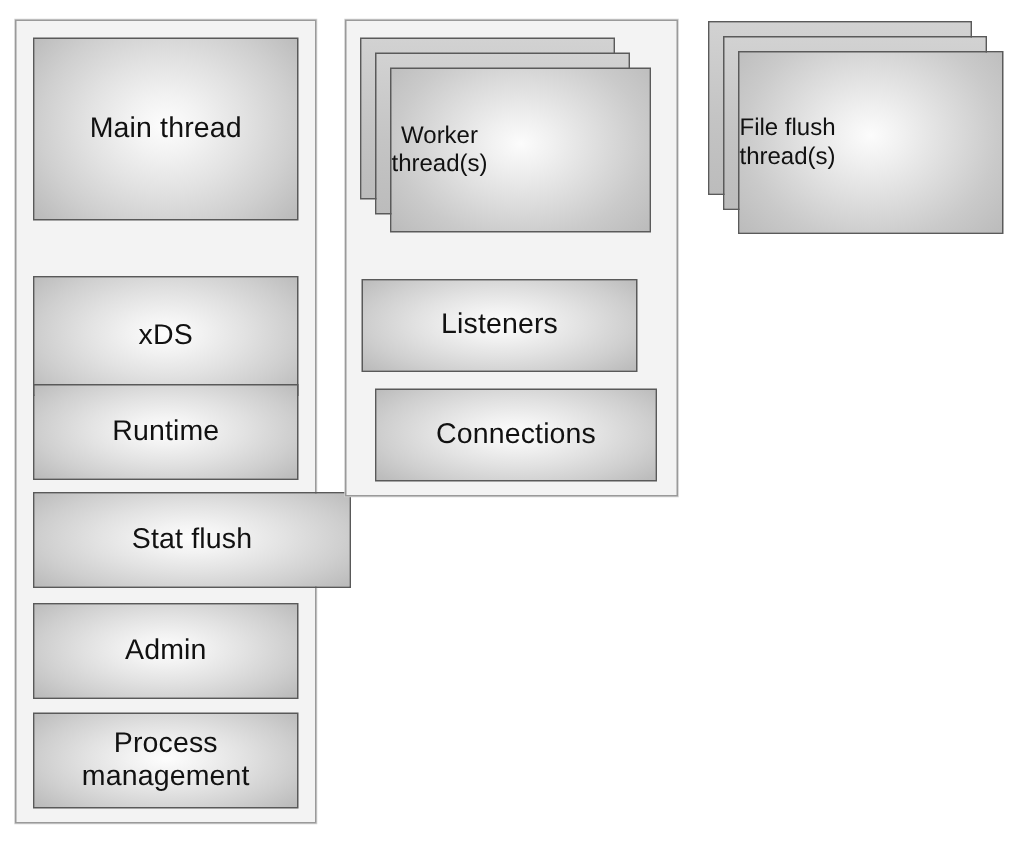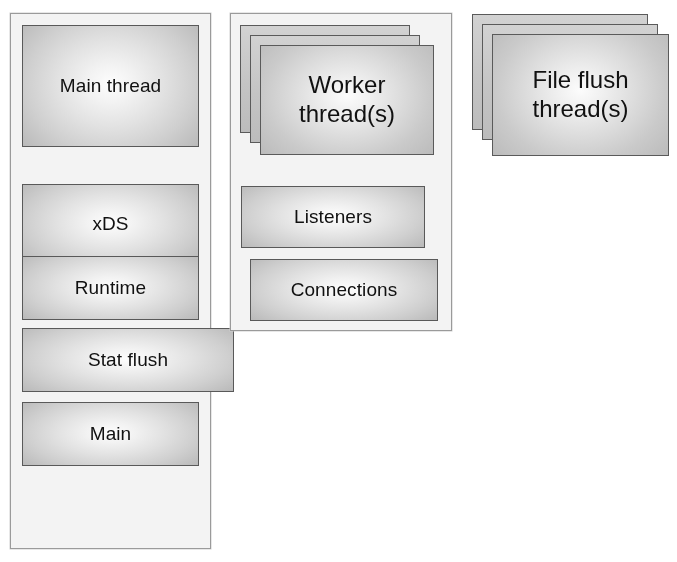--- a/index.html
+++ b/index.html
@@ -64,24 +64,23 @@
     background:
       radial-gradient(ellipse 78% 95% at 50% 46%,
         #fcfcfc 0%,
         #f0f0f0 16%,
         #dedede 38%,
         #cacaca 62%,
         #bcbcbc 84%,
         #b4b4b4 100%);
     display: flex;
     align-items: center;
-    justify-content: center;
     text-align: center;
     color: #111111;
-    font-size: 24px;
+    font-size: 16px;
     line-height: 1.2;
     white-space: pre-line;
   }
   .card.behind {
     background:
       linear-gradient(180deg, #d2d2d2 0%, #c4c4c4 55%, #bcbcbc 100%);
     color: transparent;
   }
 
   .box-label, .card-label {
@@ -105,23 +104,27 @@
 
     <div class="box" style="left:11px; top:242px; width:177px; height:64px;">
       <span class="box-label">Runtime</span>
     </div>
 
     <div class="box" style="left:11px; top:314px; width:212px; height:64px;">
       <span class="box-label">Stat flush</span>
     </div>
 
     <div class="box" style="left:11px; top:388px; width:177px; height:64px;">
-      <span class="box-label">Main</span>
+      <span class="box-label">Admin</span>
     </div>
 
+    <div class="box" style="left:11px; top:461px; width:177px; height:64px;">
+      <span class="box-label">Process
+management</span>
+    </div>
   </div>
 
   <div class="panel" style="left:230px; top:13px; width:222px; height:318px;">
 
     <div class="card behind" style="left:9px; top:11px; width:170px; height:108px;"></div>
 
     <div class="card behind" style="left:19px; top:21px; width:170px; height:108px;"></div>
 
     <div class="card" style="left:29px; top:31px; width:174px; height:110px;">
       <span class="card-label">Worker

